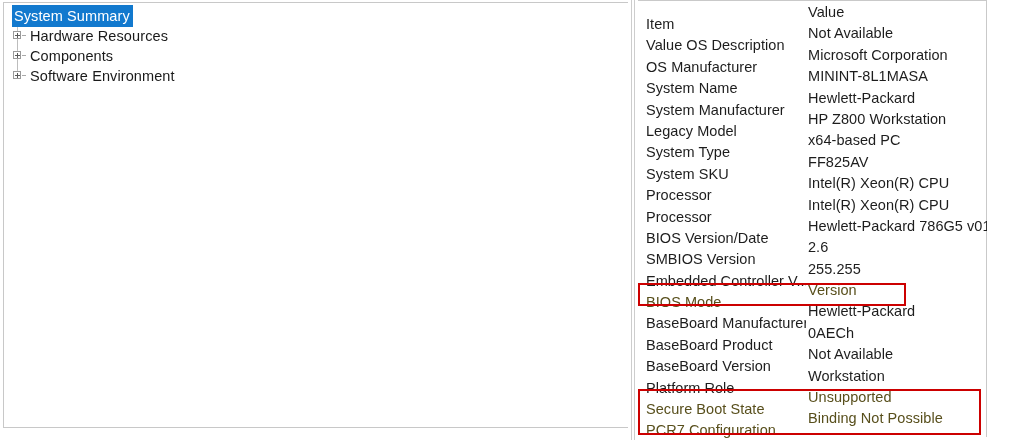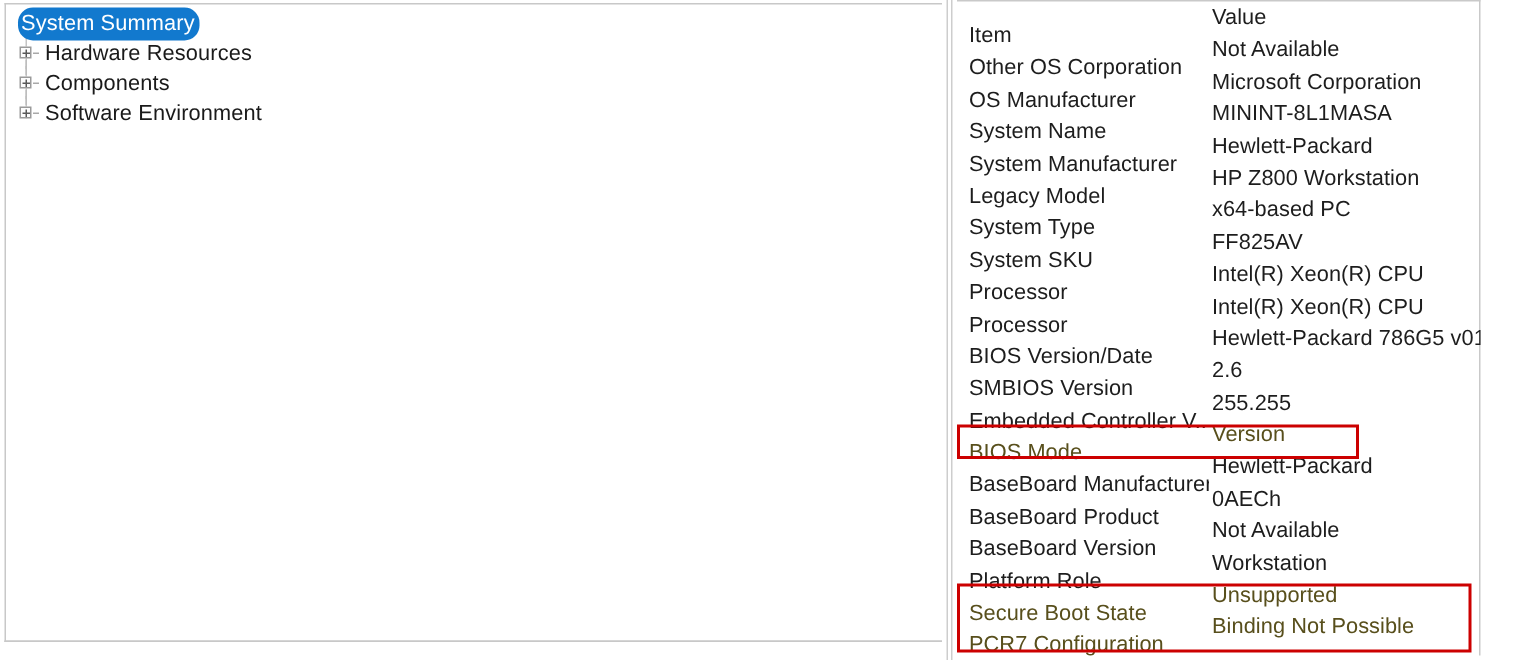--- a/index.html
+++ b/index.html
@@ -50,21 +50,20 @@
     white-space: nowrap;
     font-size: 14.5px;
     color: #1a1a1a;
     padding-left: 8px;
   }
   .tree-node .node-label {
     display: inline-block;
     padding: 1px 3px 1px 2px;
     vertical-align: middle;
     letter-spacing: 0.1px;
-    border-radius: 10px;
   }
   .tree-node.selected .node-label {
     background: #1279ce;
     color: #ffffff;
   }
   
   .expander {
     display: inline-block;
     position: relative;
     width: 11px;
@@ -323,21 +322,21 @@
 
     <div id="details-clip">
 
       <div class="row" style="margin-top:2px;">
         <span class="cell-item">Item</span>
         <span class="cell-value">Value</span>
       </div>
 
       <div id="details-rows">
           <div class="row">
-            <span class="cell-item">Other OS Corporation</span>
+            <span class="cell-item">Value OS Description</span>
             <span class="cell-value">Not Available</span>
           </div>
           <div class="row">
             <span class="cell-item">OS Manufacturer</span>
             <span class="cell-value">Microsoft Corporation</span>
           </div>
           <div class="row">
             <span class="cell-item">System Name</span>
             <span class="cell-value">MININT-8L1MASA</span>
           </div>

